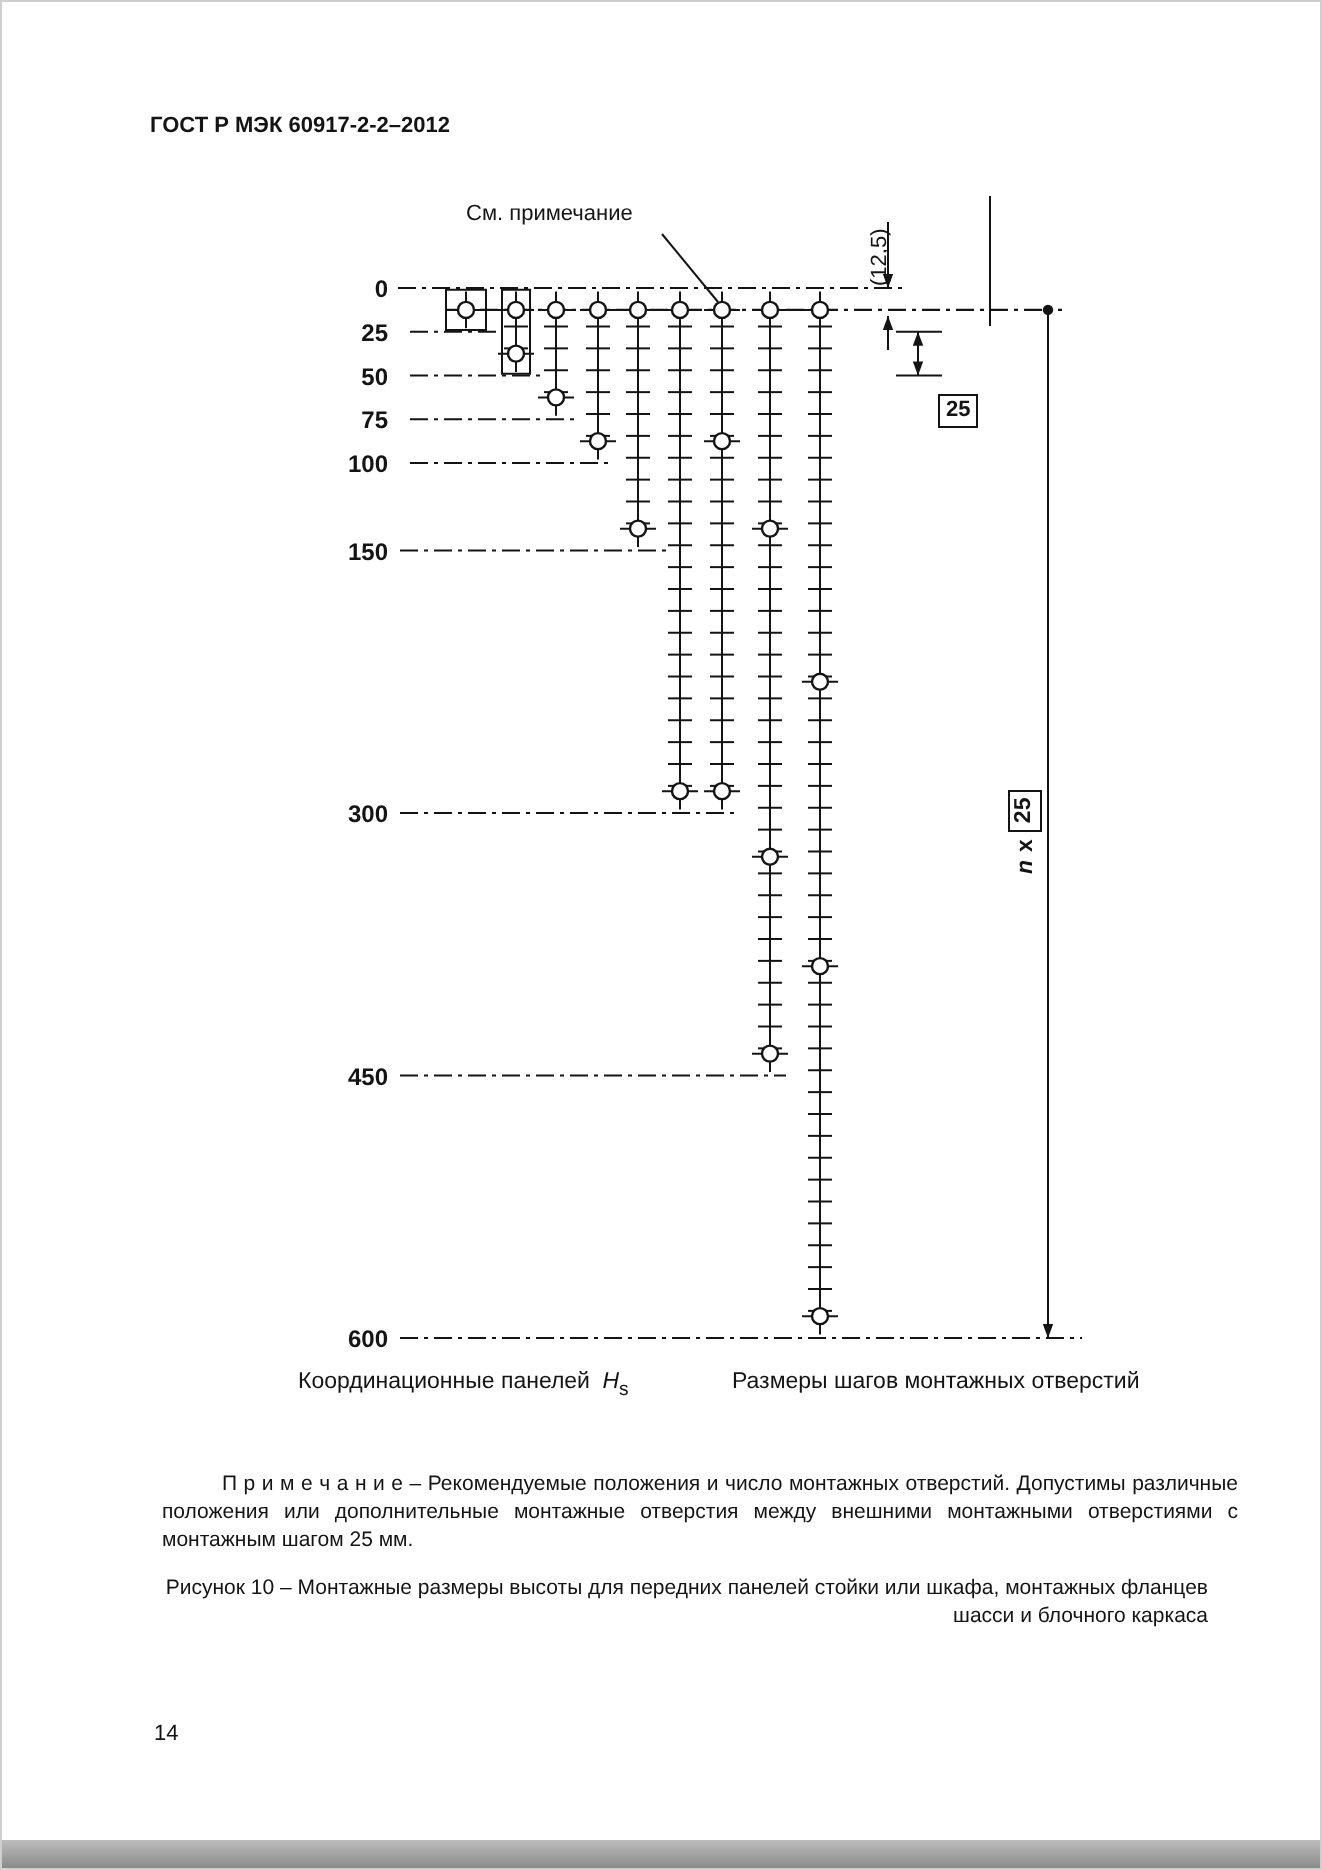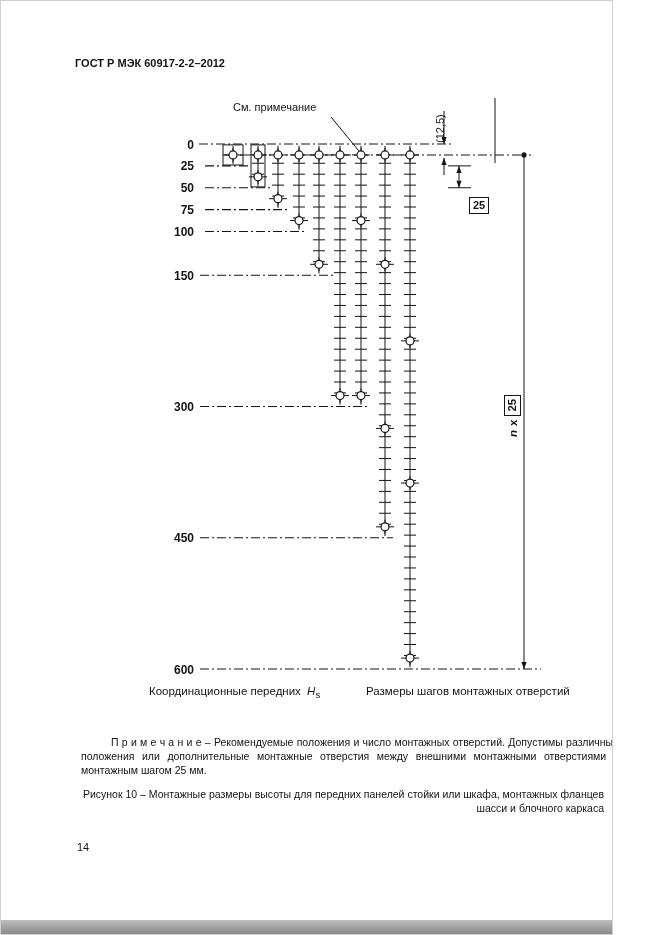--- a/index.html
+++ b/index.html
@@ -1,36 +1,36 @@
 <!DOCTYPE html>
 <html><head>
 <meta charset="utf-8">
 <style>
   *{box-sizing:border-box}
   html,body{margin:0;padding:0;background:#fff}
-  .page{position:relative;width:613px;height:935px;background:#fff;border:1px solid #cfcfcf;
+  .page{position:relative;width:661px;height:935px;background:#fff;border:1px solid #cfcfcf;
         overflow:hidden;font-family:"Liberation Sans",sans-serif;color:#141414}
   .abs{position:absolute;white-space:nowrap}
   .doc-header{left:74px;top:56px;font-size:11px;font-weight:bold}
   .see-note{left:232px;top:100px;font-size:11px}
   .dim125{left:433px;top:142px;font-size:11px;transform:rotate(-90deg);transform-origin:0 0}
   .box25{left:468px;top:196px;font-size:11px;font-weight:bold;border:1.4px solid #141414;
          padding:0 3px;line-height:15px;background:#fff}
   .ndim{left:503px;top:436px;font-size:11.5px;font-weight:bold;transform:rotate(-90deg);
         transform-origin:0 0;display:flex;align-items:center;gap:4px}
   .ndim i{font-weight:bold}
   .boxed{border:1.4px solid #141414;padding:0 3px;line-height:15px;font-style:normal;background:#fff}
   .cap{font-size:11.5px}
   .cap-left{left:148px;top:684px}
   .cap-right{left:365px;top:684px}
   .note{position:absolute;left:80px;top:735px;width:538px;font-size:10.5px;line-height:1.33;
         text-indent:30px;text-align:justify}
   .fig-caption{position:absolute;left:60px;top:786px;width:543px;font-size:10.5px;
         line-height:1.35;text-align:right}
-  .pagenum{left:76px;top:840px;font-size:11px}
+  .pagenum{left:76px;top:860px;font-size:11px}
   .edge{position:absolute;left:0;right:0;bottom:0;height:14px;
         background:linear-gradient(#bdbdbd,#8a8a8a)}
   svg.diagram{position:absolute;left:0;top:0}
   .s{stroke:#141414;stroke-width:1;fill:none}
   .dd{stroke:#141414;stroke-width:1.1;fill:none;stroke-dasharray:9 3 2 3}
   .hole{fill:#fff;stroke:#141414;stroke-width:1.2}
   .f{fill:#141414;stroke:none}
   text.lvl{font:bold 12px "Liberation Sans",sans-serif;fill:#141414}
 </style>
 </head>
@@ -335,21 +335,21 @@
 
   <div class="abs box25">25</div>
 
   <div class="abs ndim">
     <i>n</i>
     <span>x</span>
     <span class="boxed">25</span>
   </div>
 
   <div class="abs cap cap-left">
-    <span>Координационные передних</span>
+    <span>Координационные панелей</span>
     <i style="margin-left:3px">H</i><sub>s</sub>
   </div>
 
   <div class="abs cap cap-right">Размеры шагов монтажных отверстий</div>
 
   <div class="note">
     <span>П р и м е ч а н и е</span>
     <span>– Рекомендуемые положения и число монтажных отверстий. Допустимы различные положения или дополнительные монтажные отверстия между внешними монтажными отверстиями с монтажным шагом 25 мм.</span>
   </div>
 

